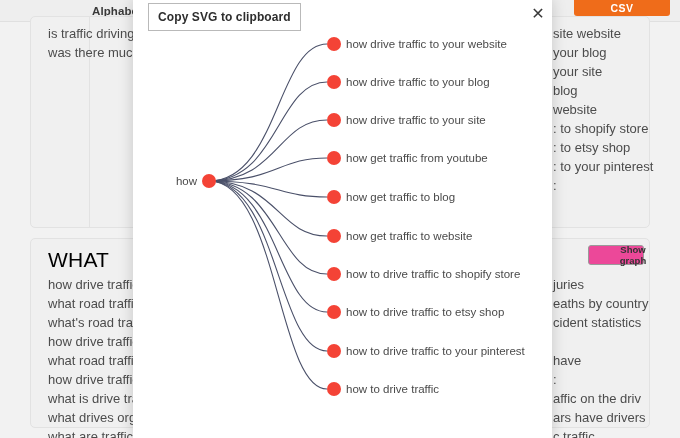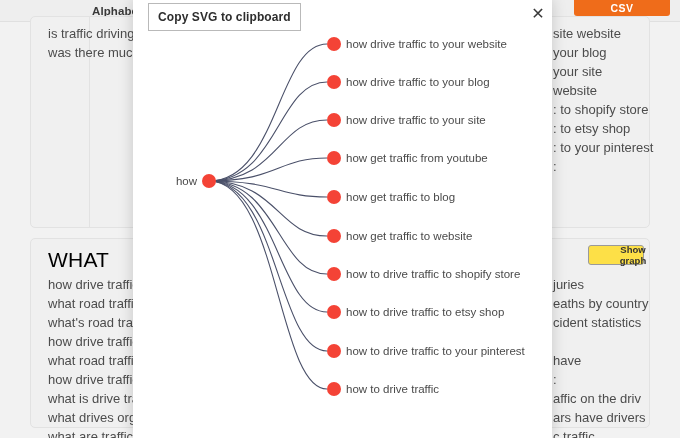--- a/index.html
+++ b/index.html
@@ -112,21 +112,21 @@
     font-size: 21px;
     font-weight: normal;
     color: #000000;
     letter-spacing: .2px;
   }
 
   .show-graph-btn {
     position: absolute;
     left: 588px; top: 245px;
     width: 56px; height: 20px;
-    background: #fde047;
+    background: #ec4899;
     border: 1px solid #9a9a9a;
     border-radius: 3px;
     font-size: 9.5px;
     font-weight: bold;
     color: #333;
     display: flex;
     align-items: center;
     justify-content: center;
     padding-left: 40px;
   }
@@ -212,20 +212,21 @@
 
     <div class="bg-col" style="left:48px; top:24px;">
       <div class="row">is traffic driving</div>
       <div class="row">was there much tra</div>
     </div>
 
     <div class="bg-col" style="left:553px; top:24px;">
       <div class="row"> site website</div>
       <div class="row"> your blog</div>
       <div class="row"> your site</div>
+      <div class="row">blog</div>
       <div class="row">website</div>
       <div class="row">: to shopify store</div>
       <div class="row">: to etsy shop</div>
       <div class="row">: to your pinterest</div>
       <div class="row">:</div>
     </div>
 
     <div class="bg-card bottom"></div>
 
     <div class="section-title" style="left:48px; top:248px;">WHAT</div>

